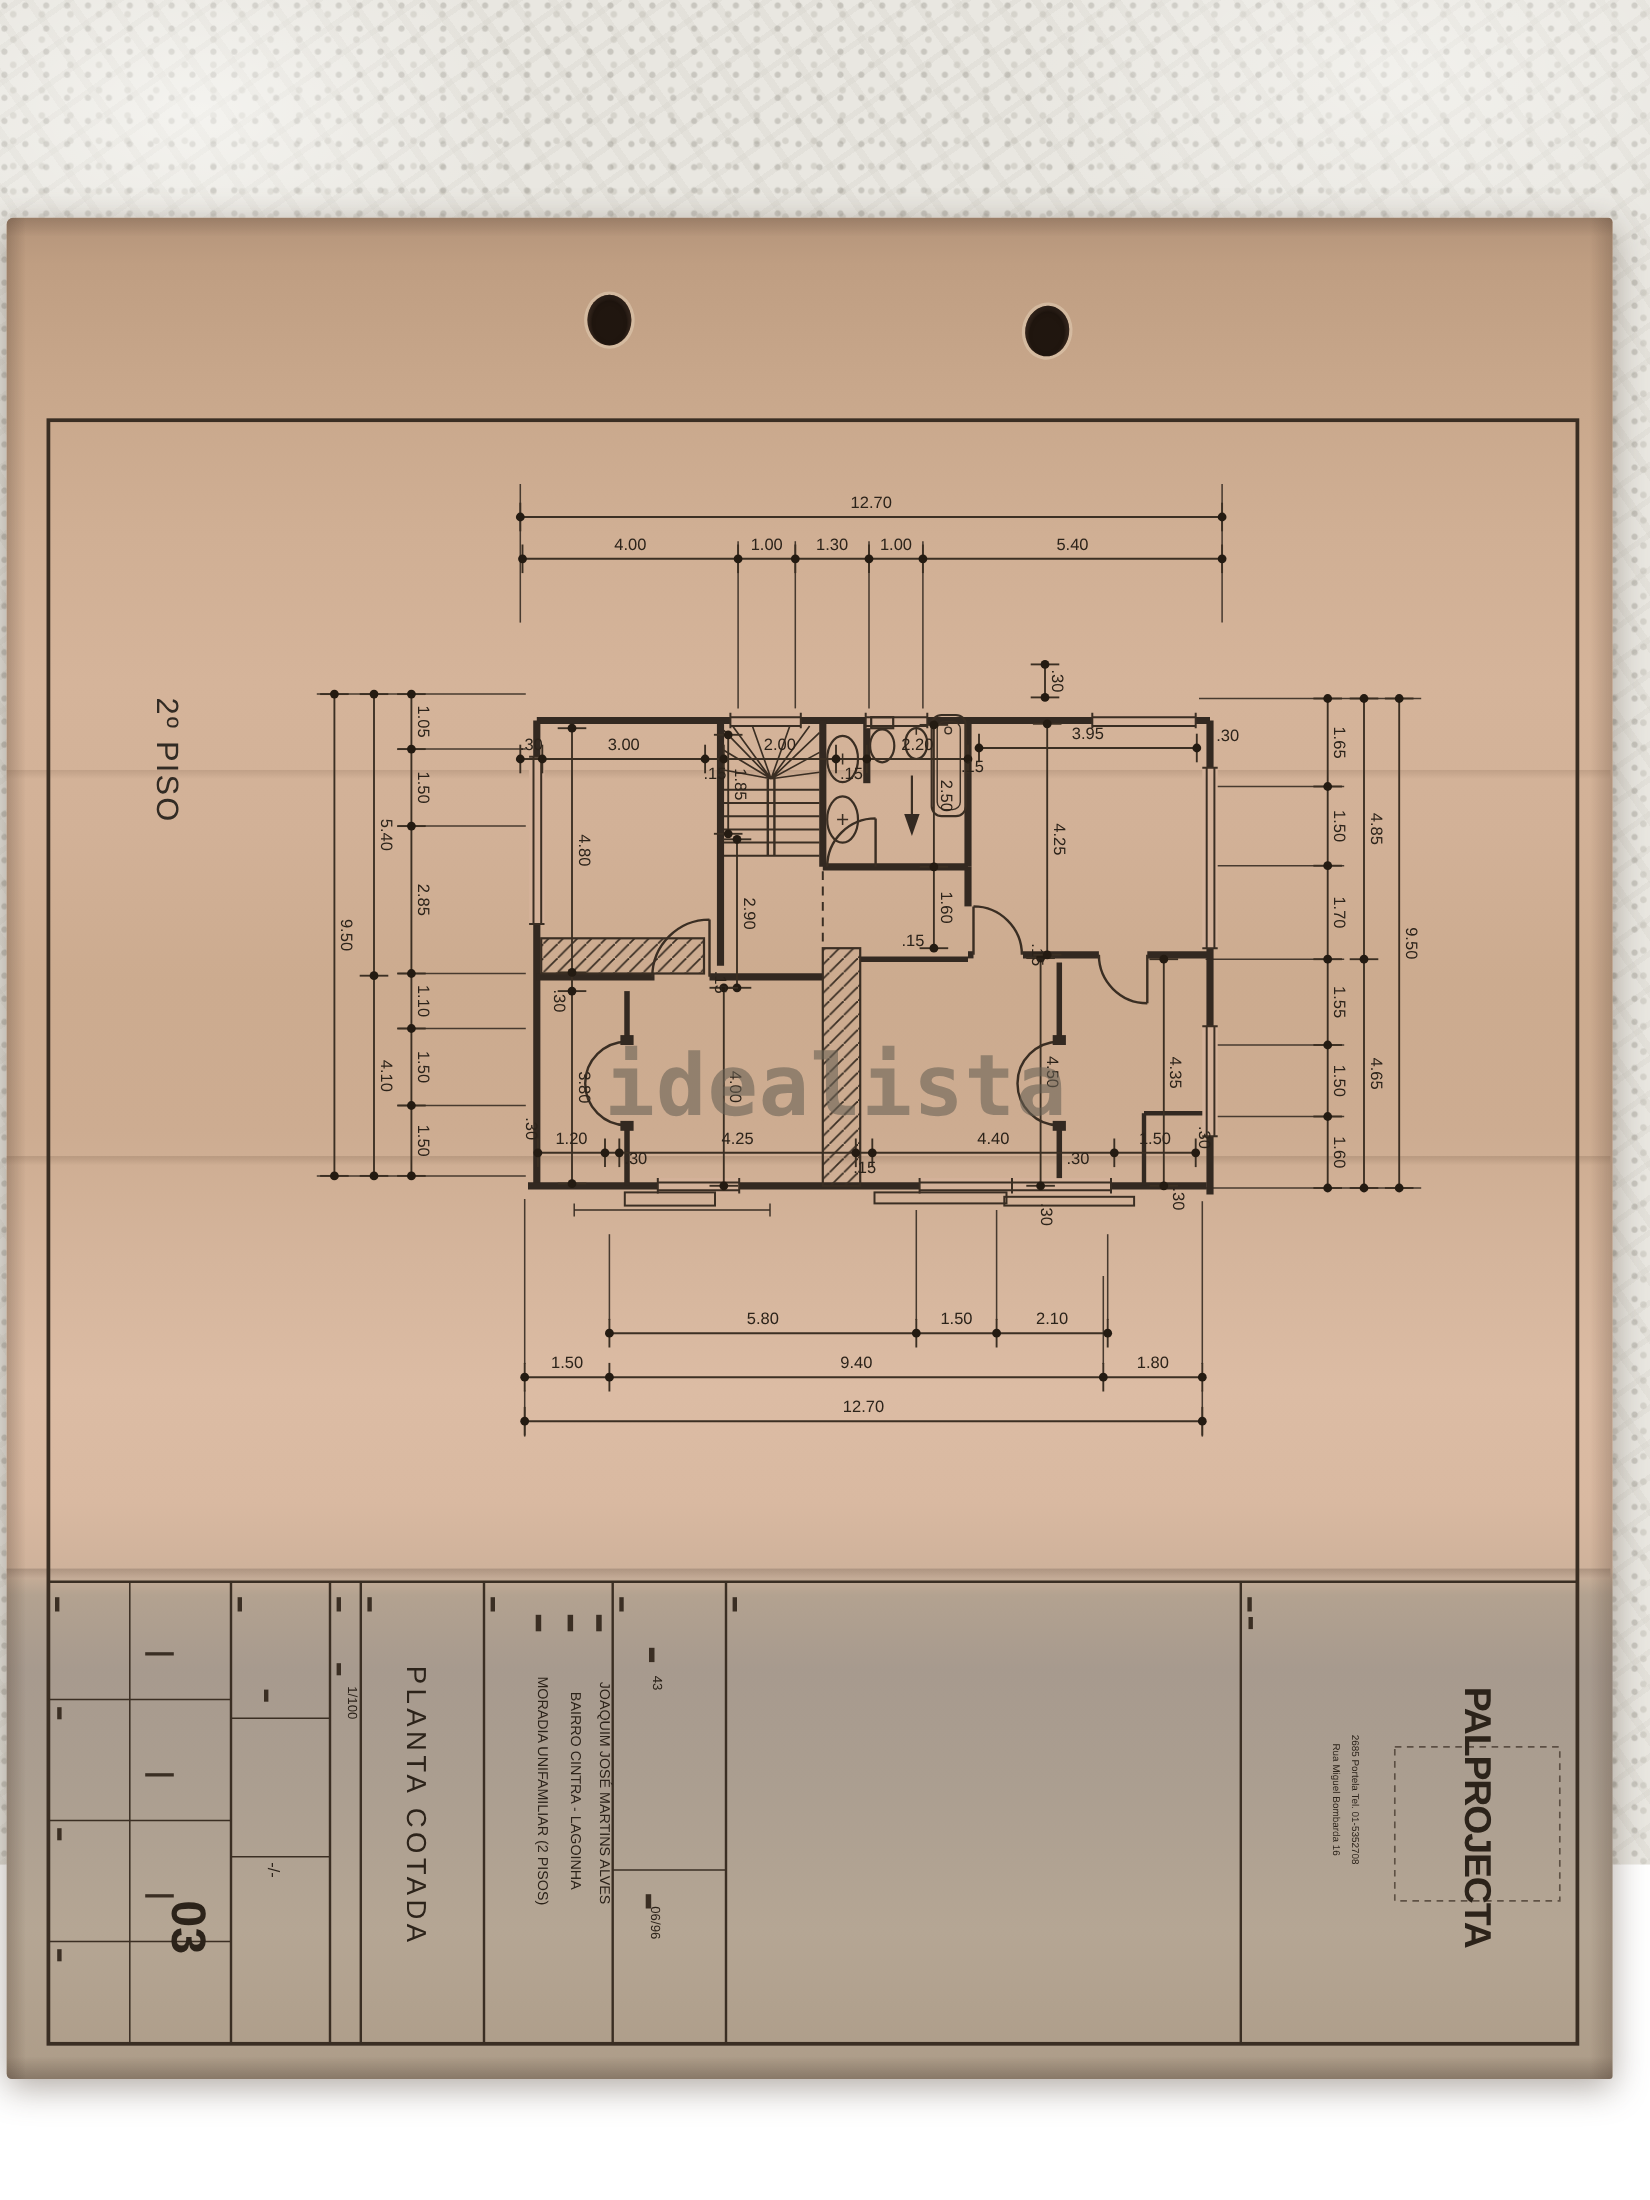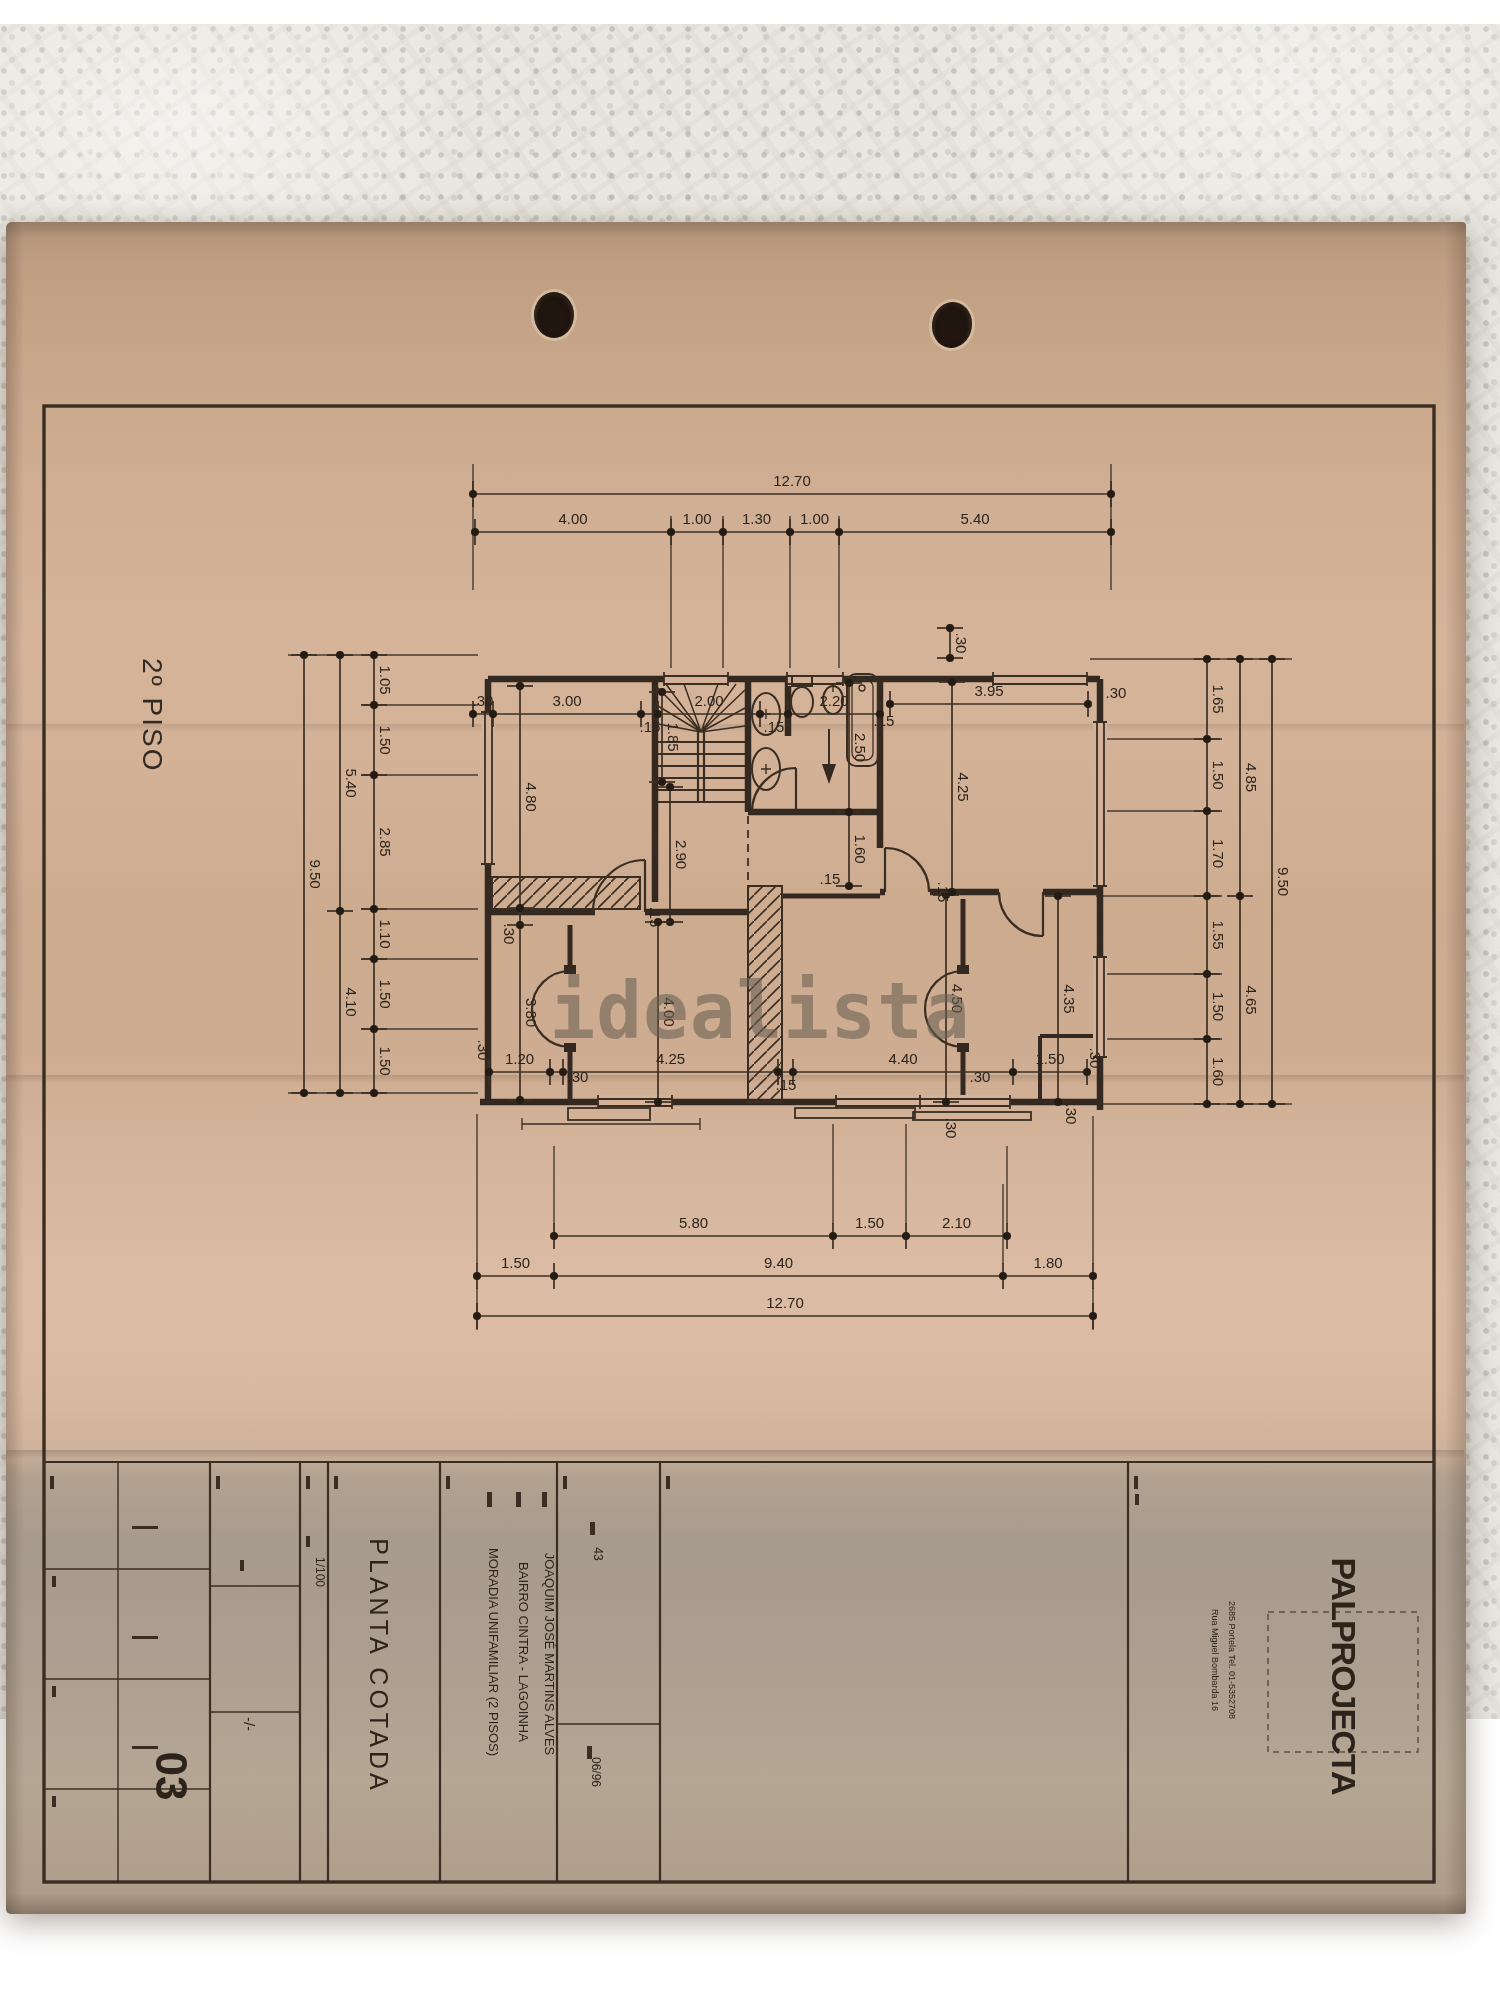--- a/index.html
+++ b/index.html
@@ -1,18 +1,18 @@
 <!DOCTYPE html>
 <html><head>
 <meta charset="utf-8">
 <style>
   html,body{margin:0;padding:0;}
   body{width:1500px;height:2000px;overflow:hidden;position:relative;
        font-family:"Liberation Sans",sans-serif;}
-  .scene{position:absolute;inset:0;width:1500px;height:1695px;margin-top:24px;}
+  .scene{position:absolute;inset:0;width:1500px;height:1695px;}
   .fabric{position:absolute;inset:0;background-color:#e9e7e1;
     background-image:
       radial-gradient(circle at 4px 5px, rgba(148,145,136,.38) 2.2px, transparent 3.4px),
       radial-gradient(circle at 12px 13px, rgba(197,194,185,.55) 2.4px, transparent 3.6px),
       repeating-linear-gradient(55deg, rgba(214,211,203,.30) 0 7px, transparent 7px 30px),
       repeating-linear-gradient(-35deg, rgba(205,202,194,.22) 0 5px, transparent 5px 26px);
     background-size:19px 21px, 26px 23px, auto, auto;}
   .fabric::after{content:"";position:absolute;inset:0;
     background:
       radial-gradient(ellipse 420px 260px at 12% 6%, rgba(255,255,253,.5), transparent 70%),

